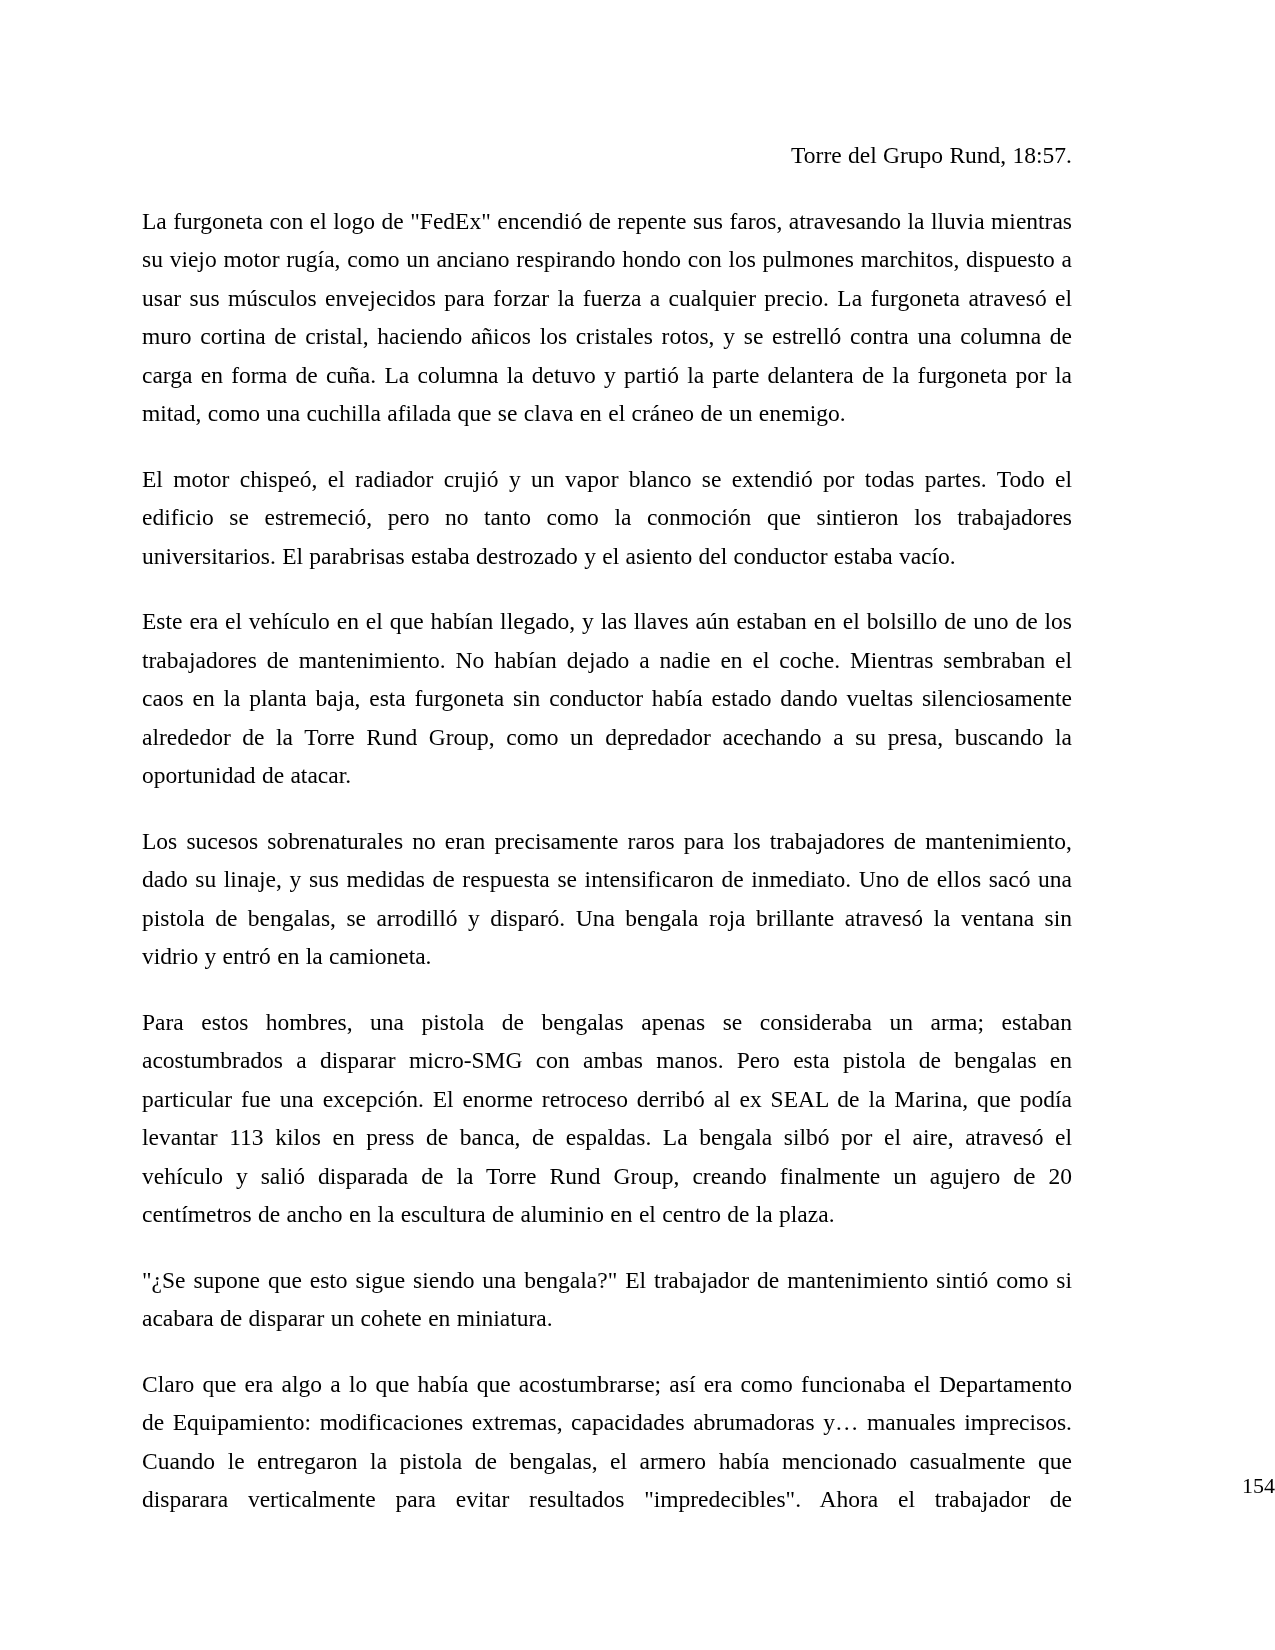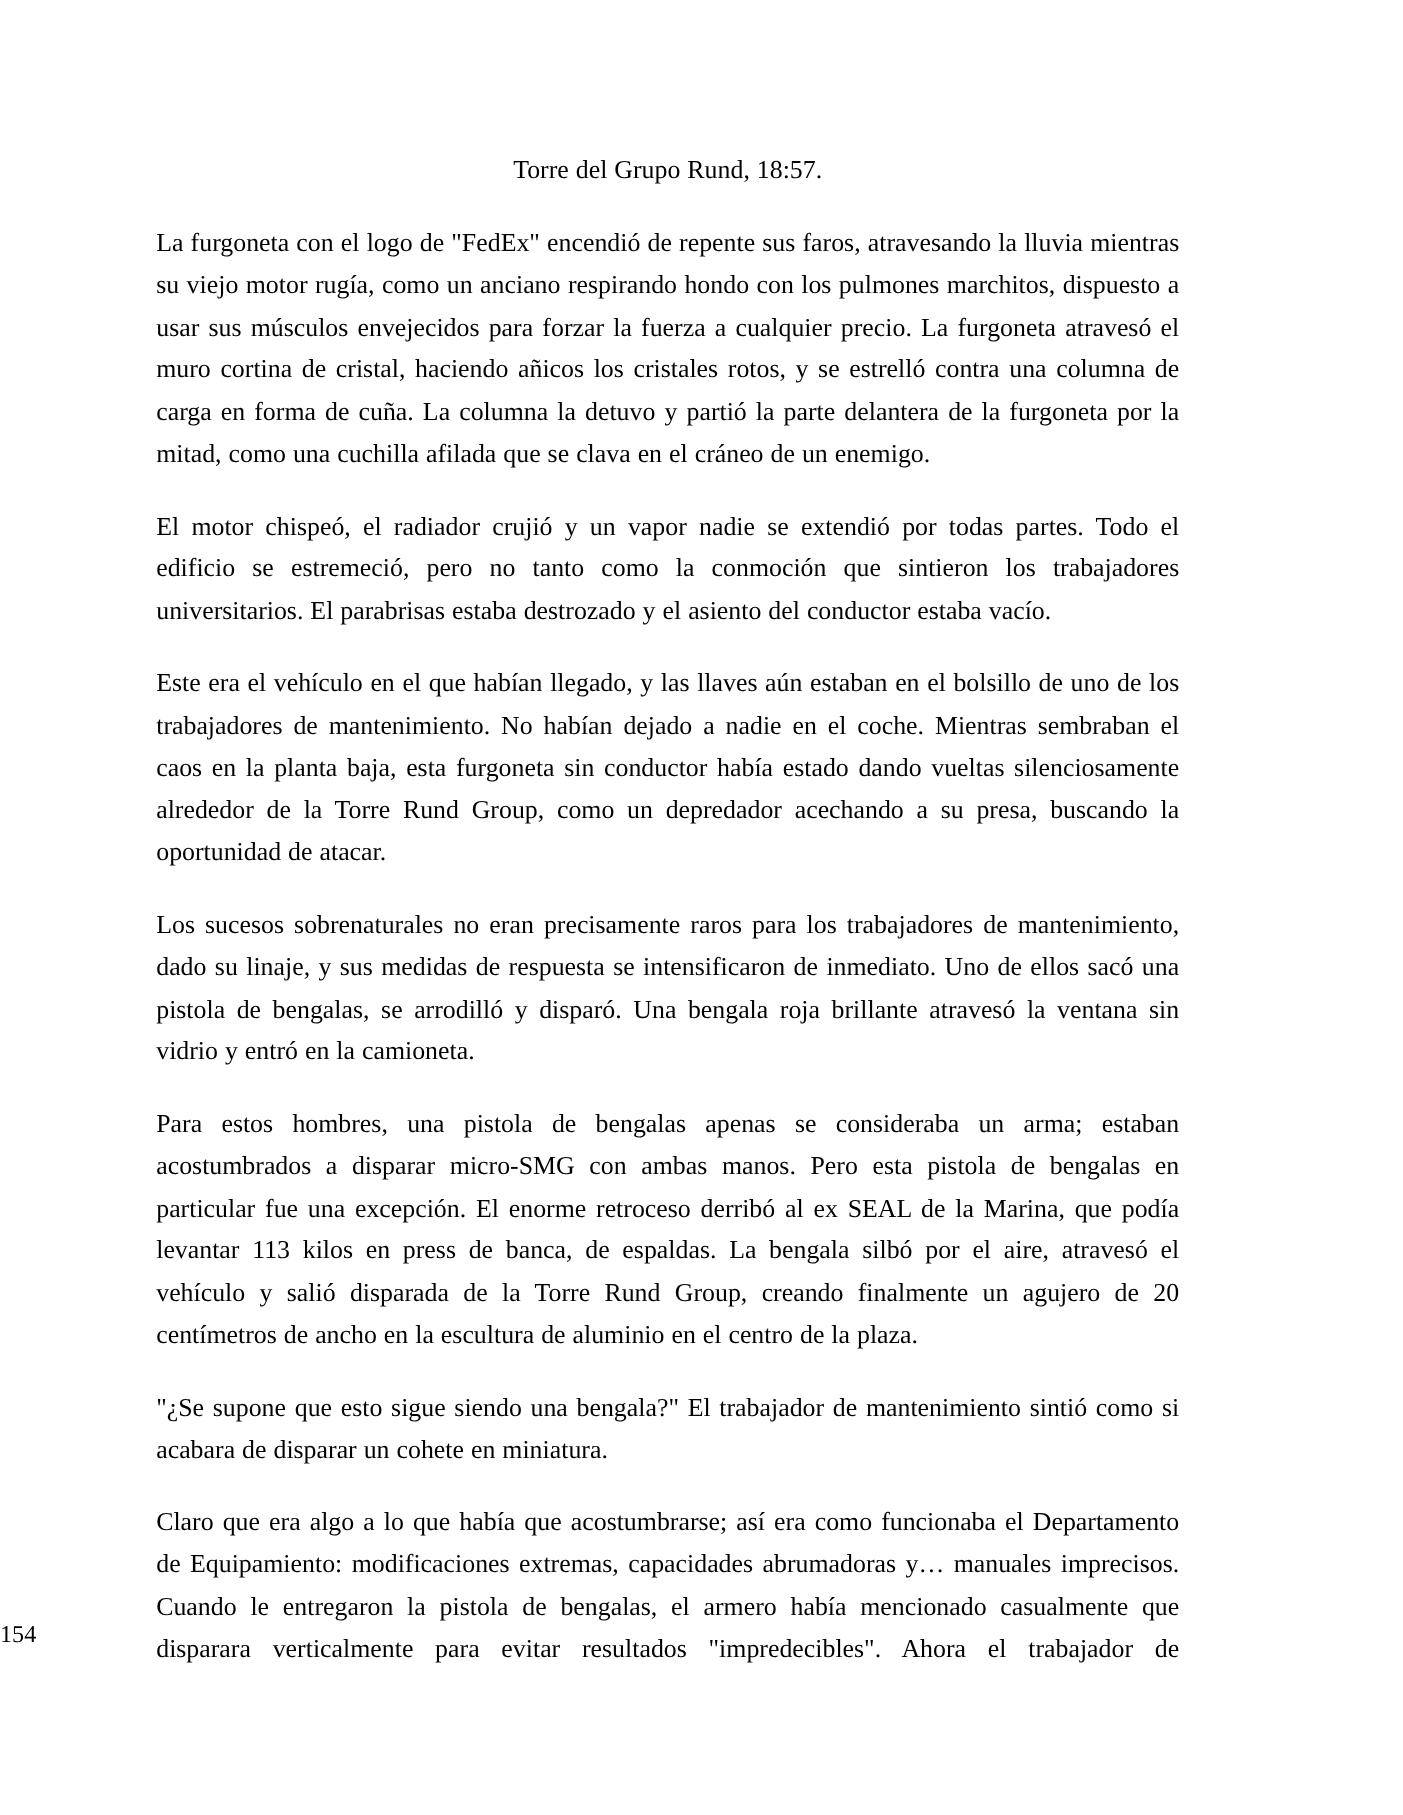--- a/index.html
+++ b/index.html
@@ -54,47 +54,47 @@
   }
   p.para.continues::after {
     content: "";
     display: inline-block;
     width: 100%;
     height: 0;
   }
 
   
   p.para.short {
-    text-align: center;
+    text-align: right;
   }
 
   .page-number {
     position: absolute;
     left: 0;
     right: 0;
     top: 1472px;
-    text-align: left;
+    text-align: right;
     font-size: 22px;
     line-height: 28px;
     font-family: "Liberation Serif", "DejaVu Serif", serif;
     color: #000000;
   }
 </style>
 </head>
 <body>
 
 <div class="page">
 
   <div class="text-column">
 
     <p class="para short">Torre del Grupo Rund, 18:57.</p>
 
     <p class="para">La furgoneta con el logo de "FedEx" encendió de repente sus faros, atravesando la lluvia mientras su viejo motor rugía, como un anciano respirando hondo con los pulmones marchitos, dispuesto a usar sus músculos envejecidos para forzar la fuerza a cualquier precio. La furgoneta atravesó el muro cortina de cristal, haciendo añicos los cristales rotos, y se estrelló contra una columna de carga en forma de cuña. La columna la detuvo y partió la parte delantera de la furgoneta por la mitad, como una cuchilla afilada que se clava en el cráneo de un enemigo.</p>
 
-    <p class="para">El motor chispeó, el radiador crujió y un vapor nadie se extendió por todas partes. Todo el edificio se estremeció, pero no tanto como la conmoción que sintieron los trabajadores universitarios. El parabrisas estaba destrozado y el asiento del conductor estaba vacío.</p>
+    <p class="para">El motor chispeó, el radiador crujió y un vapor blanco se extendió por todas partes. Todo el edificio se estremeció, pero no tanto como la conmoción que sintieron los trabajadores universitarios. El parabrisas estaba destrozado y el asiento del conductor estaba vacío.</p>
 
     <p class="para">Este era el vehículo en el que habían llegado, y las llaves aún estaban en el bolsillo de uno de los trabajadores de mantenimiento. No habían dejado a nadie en el coche. Mientras sembraban el caos en la planta baja, esta furgoneta sin conductor había estado dando vueltas silenciosamente alrededor de la Torre Rund Group, como un depredador acechando a su presa, buscando la oportunidad de atacar.</p>
 
 
     <p class="para">Los sucesos sobrenaturales no eran precisamente raros para los trabajadores de mantenimiento, dado su linaje, y sus medidas de respuesta se intensificaron de inmediato. Uno de ellos sacó una pistola de bengalas, se arrodilló y disparó. Una bengala roja brillante atravesó la ventana sin vidrio y entró en la camioneta.</p>
 
     <p class="para">Para estos hombres, una pistola de bengalas apenas se consideraba un arma; estaban acostumbrados a disparar micro-SMG con ambas manos. Pero esta pistola de bengalas en particular fue una excepción. El enorme retroceso derribó al ex SEAL de la Marina, que podía levantar 113 kilos en press de banca, de espaldas. La bengala silbó por el aire, atravesó el vehículo y salió disparada de la Torre Rund Group, creando finalmente un agujero de 20 centímetros de ancho en la escultura de aluminio en el centro de la plaza.</p>
 
     <p class="para">"¿Se supone que esto sigue siendo una bengala?" El trabajador de mantenimiento sintió como si acabara de disparar un cohete en miniatura.</p>
 

